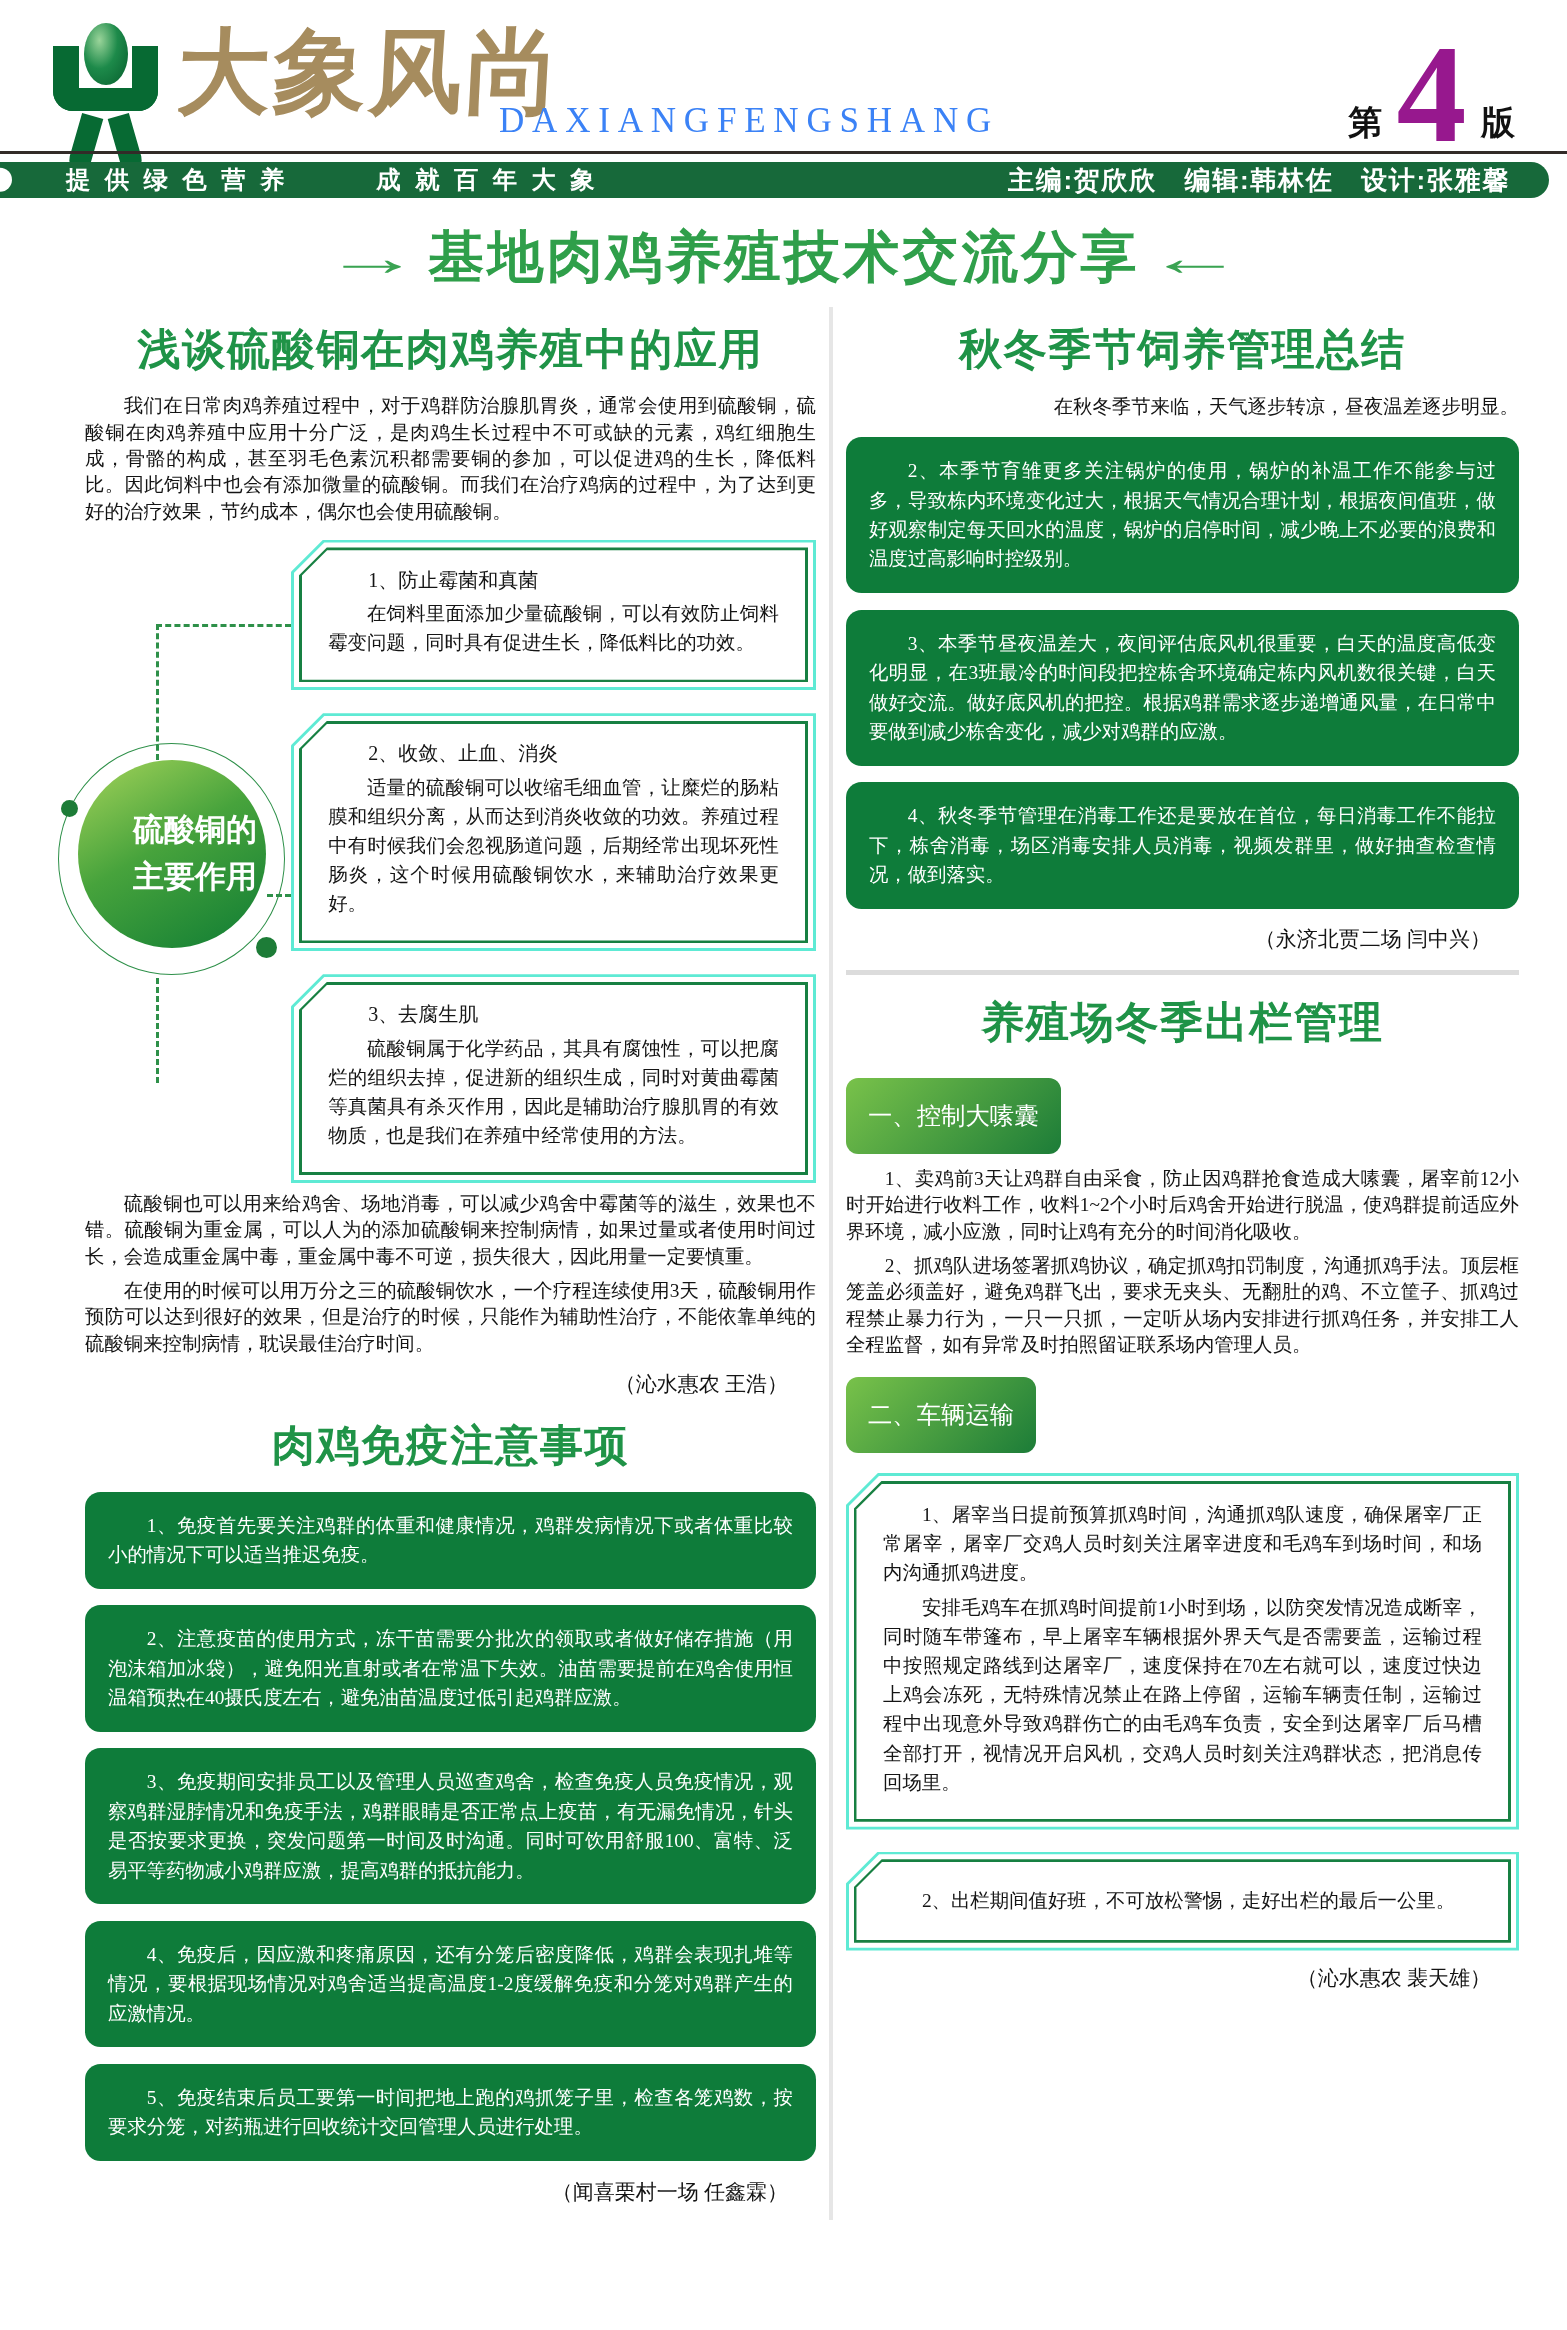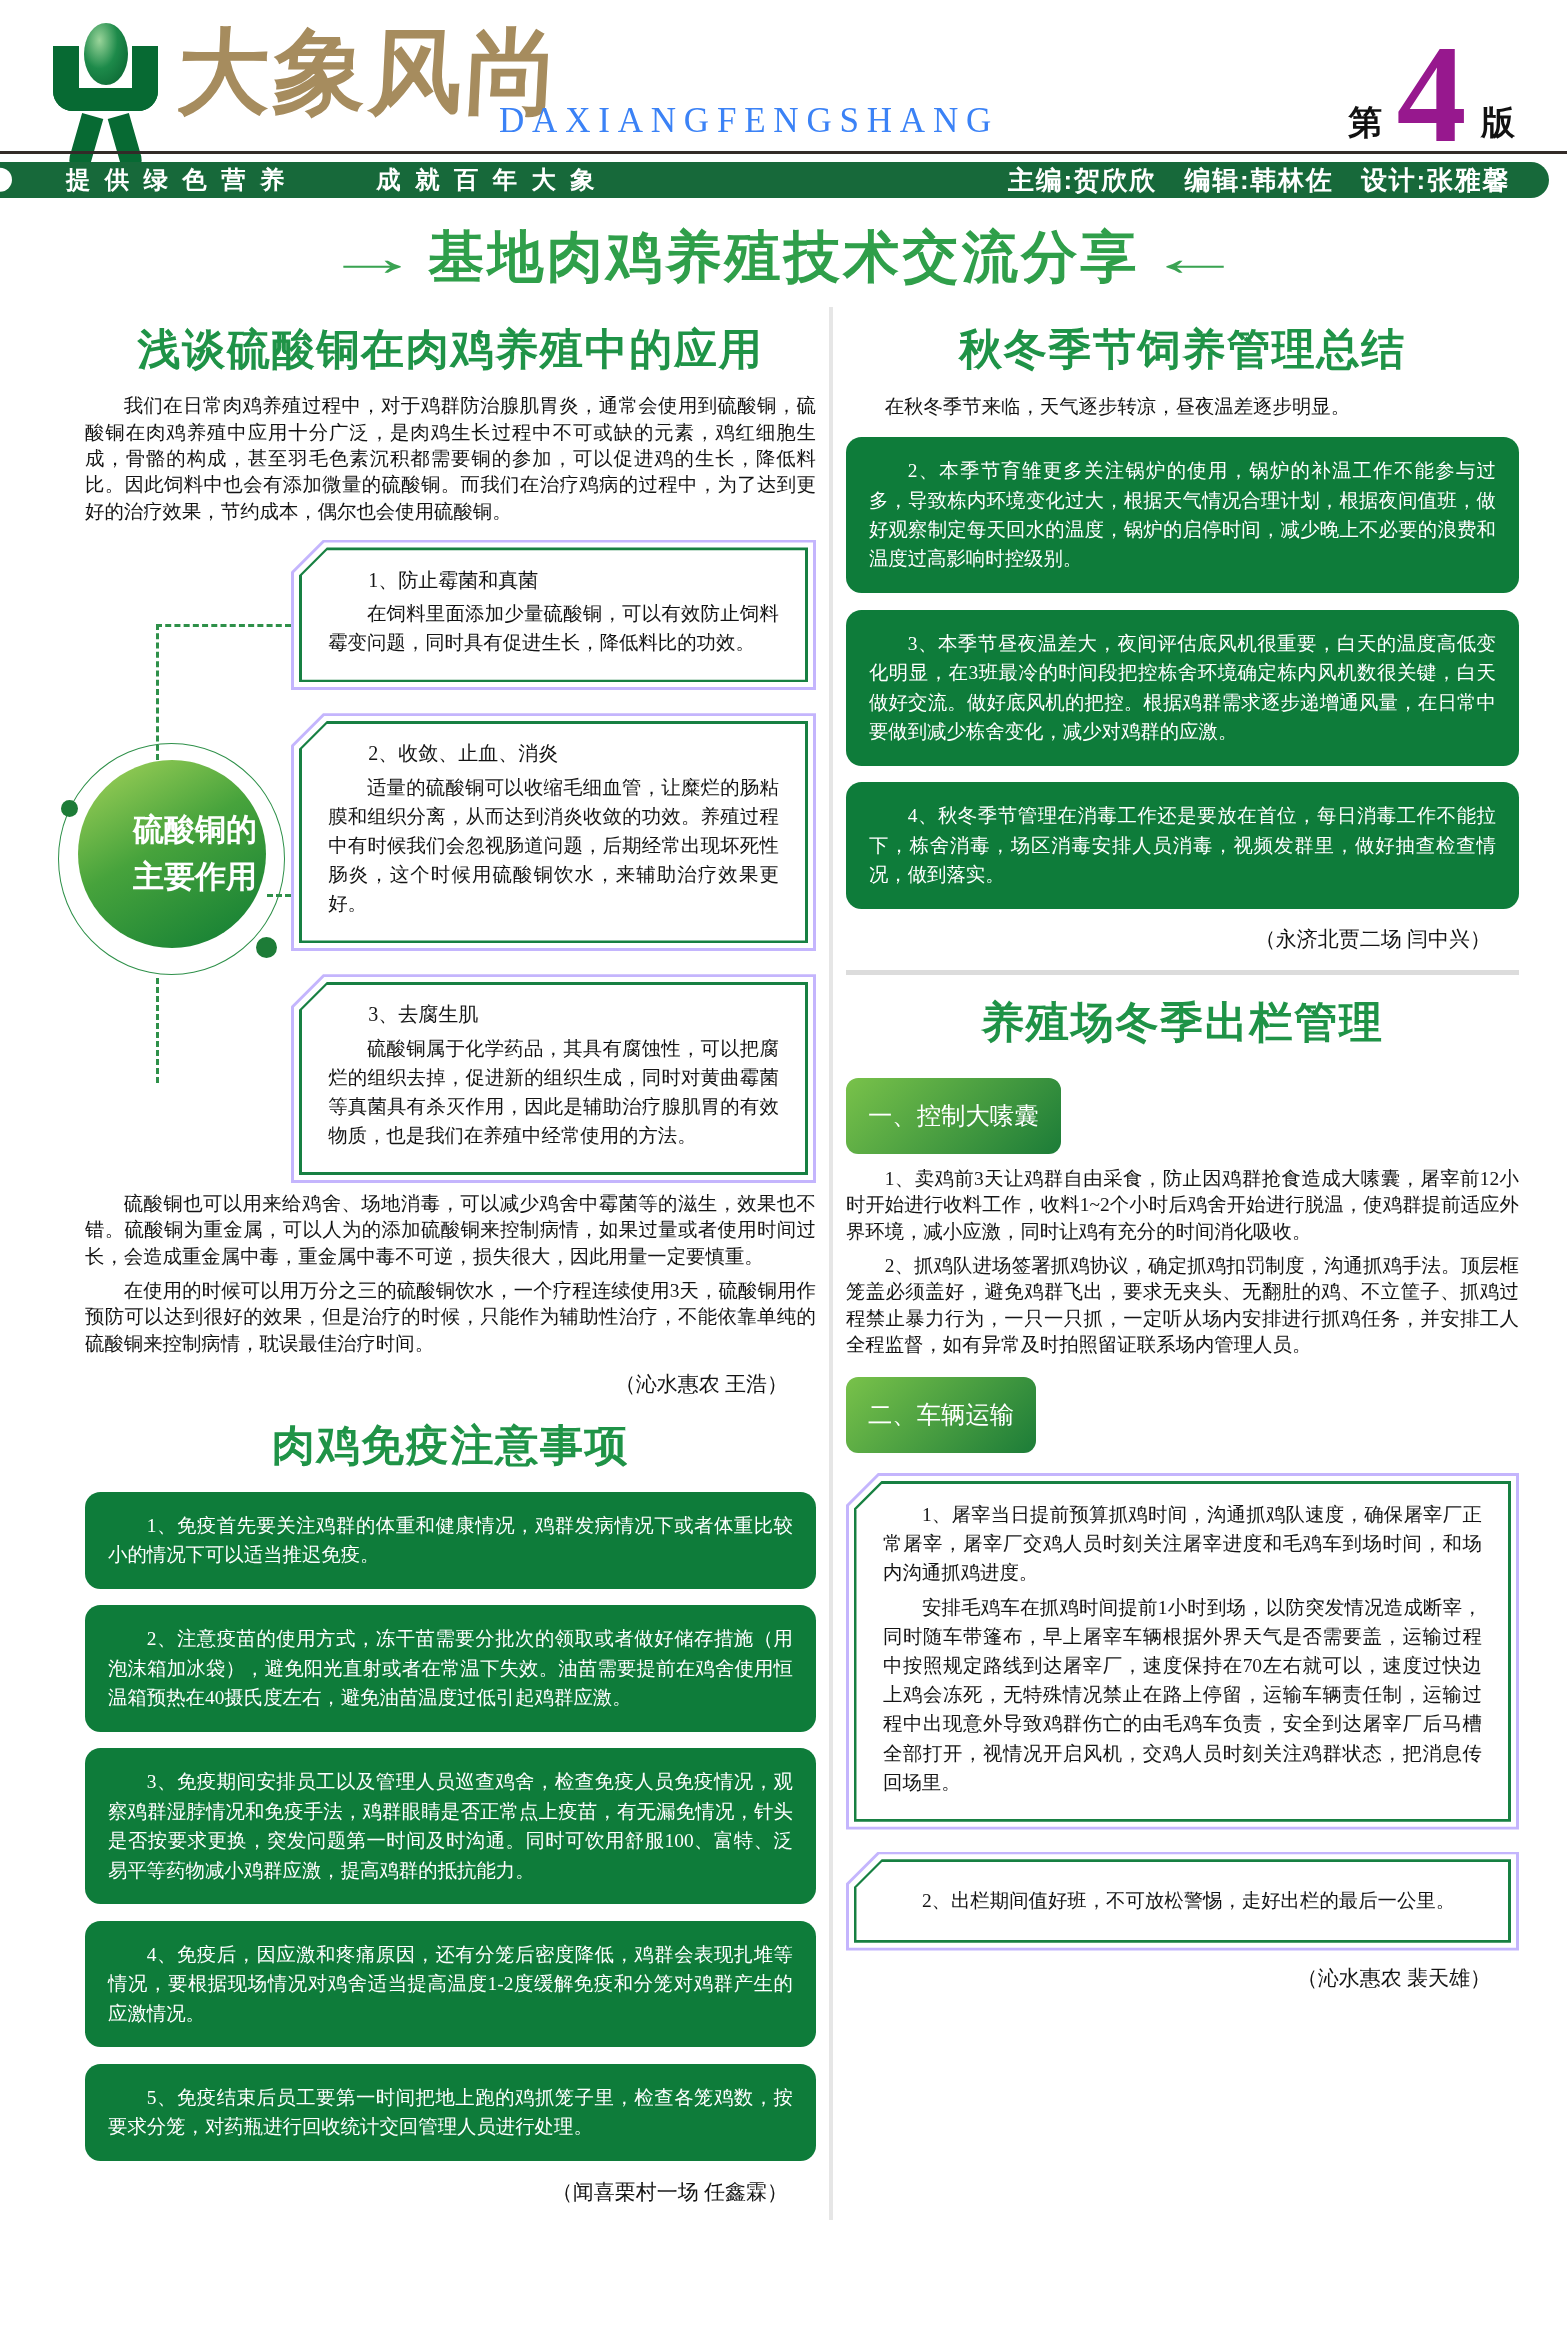--- a/index.html
+++ b/index.html
@@ -51,21 +51,21 @@
   h2.sec{font-family:"Liberation Sans","DejaVu Sans",sans-serif;font-weight:900;font-size:43px;
          color:#1f9347;text-align:center;letter-spacing:1.7px;margin:19px 0 14.4px;}
   .para{font-size:19.4px;line-height:1.36;text-align:justify;text-indent:2em;margin:7.8px 0;}
   .byline{text-align:right;font-size:21px;margin:13.3px 28px 14.4px 0;}
 
   
   .gcard{background:#0e7c3a;border-radius:15.5px;color:#fff;padding:19px 23px;margin:16.6px 0;}
   .gcard p{margin:0;font-size:19.4px;line-height:1.52;text-indent:2em;text-align:justify;}
 
   
-  .sb1{background:#c4b5fd;clip-path:polygon(32px 0,100% 0,100% 100%,0 100%,0 32px);padding:2.8px;}
+  .sb1{background:#5eead4;clip-path:polygon(32px 0,100% 0,100% 100%,0 100%,0 32px);padding:2.8px;}
   .sb2{background:#fff;clip-path:polygon(30.5px 0,100% 0,100% 100%,0 100%,0 30.5px);padding:5px;}
   .sb3{background:#178042;clip-path:polygon(28px 0,100% 0,100% 100%,0 100%,0 28px);padding:2.8px;}
   .sb4{background:#fff;clip-path:polygon(25.5px 0,100% 0,100% 100%,0 100%,0 25.5px);padding:16.6px 26.6px;}
   .bx-h{font-size:20px;text-indent:2em;margin:0 0 5.5px;}
   .bx-b{font-size:19.4px;line-height:1.5;text-indent:2em;text-align:justify;margin:0 0 5.5px;}
 
   
   .diagram{position:relative;margin:14.4px 0 2.2px;}
   .sbox-stack{margin-left:206px;display:flex;flex-direction:column;gap:23px;}
   .badge-ring{position:absolute;left:-26.6px;top:203px;width:225px;height:230px;
@@ -82,21 +82,21 @@
   .dash-h1{left:71px;top:84px;width:135px;border-top:3.3px dashed #2e9049;}
   .dash-v1{left:71px;top:84px;height:136px;border-left:3.3px dashed #2e9049;}
   .dash-h2{left:182px;top:354px;width:24.4px;border-top:3.3px dashed #2e9049;}
   .dash-v2{left:71px;top:438px;height:105px;border-left:3.3px dashed #2e9049;}
 
   
   .hdiv{height:5.5px;background:#dcdcdc;margin:16.6px 0 14.4px;}
   .pill{display:inline-block;background:linear-gradient(135deg,#79c24a,#1c7c38);color:#fff;
         font-family:"Liberation Sans","DejaVu Sans",sans-serif;font-weight:400;font-size:24.4px;
         padding:22px 22px;border-radius:12.2px;margin:11px 0 4.4px;}
-  .intro{font-size:19.4px;line-height:1.4;text-indent:2em;margin:6.6px 0 3.3px;}
+  .intro{font-size:19.4px;line-height:1.4;text-indent:2em;margin:6.6px 0 3.3px;text-align:right;}
 </style>
 </head>
 <body>
 
 <div class="page">
 
   <div class="header">
     <div class="logo">
       <div class="lg-head"></div>
       <div class="lg-u"></div>

